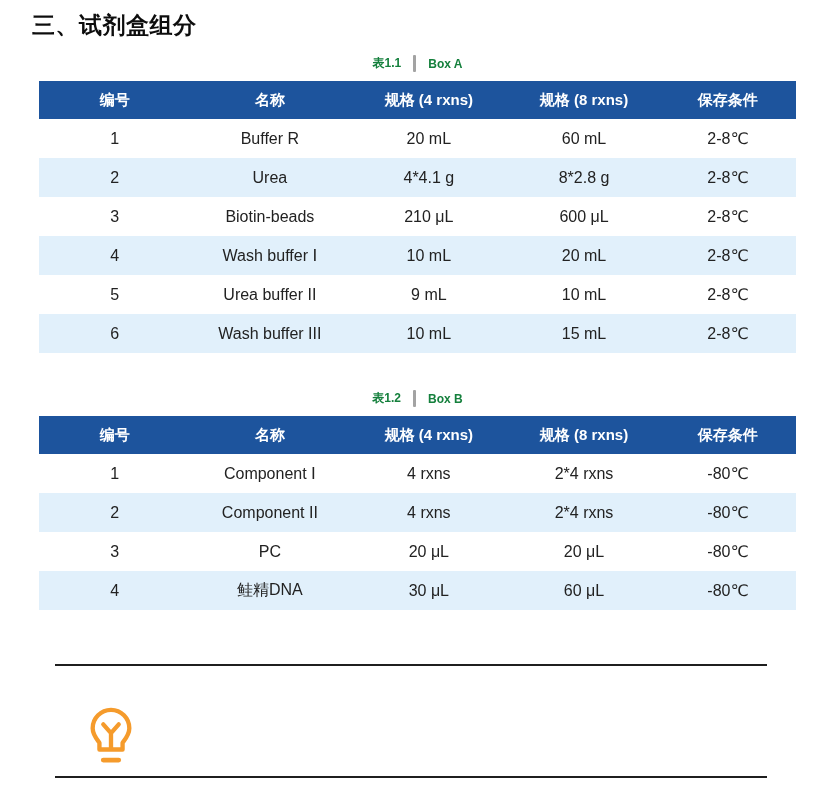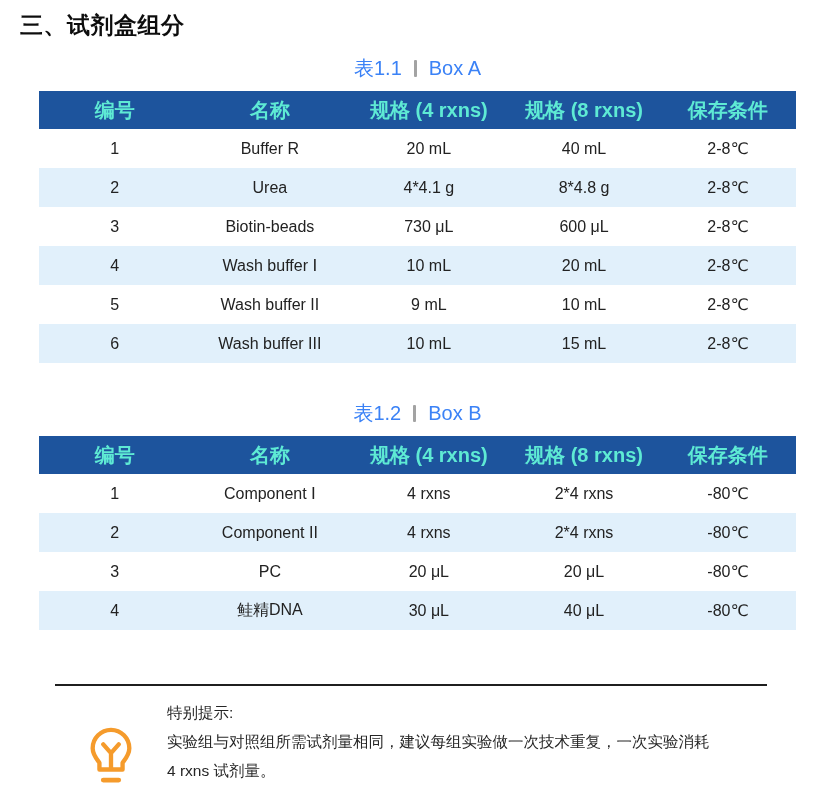--- a/index.html
+++ b/index.html
@@ -10,40 +10,40 @@
     --ink:#1a1a1a;
   }
   *{box-sizing:border-box;}
   html,body{margin:0;padding:0;}
   body{
     width:822px;height:790px;overflow:hidden;background:#ffffff;
     font-family:"Liberation Sans","DejaVu Sans",sans-serif;color:var(--ink);
   }
   .page{width:822px;height:790px;position:relative;}
   .page-title{
-    margin:0;padding:10px 0 0 20px;
+    margin:0;padding:10px 0 0 32px;
     font-size:23px;font-weight:bold;color:#0d0d0d;letter-spacing:0.5px;
   }
   .caption{
     width:757px;margin:14px 0 0 39px;
     display:flex;align-items:center;justify-content:center;
-    font-size:20px;font-weight:normal;color:#3b82f6;
+    font-size:12px;font-weight:bold;color:#15803d;
   }
   .caption.second{margin-top:37px;}
   .cap-sep{
     display:inline-block;width:3px;height:17px;background:#a3a3a3;
     margin:0 12px;border-radius:1px;
   }
   table.kit-table{
     width:757px;margin:9px 0 0 39px;
     border-collapse:collapse;table-layout:fixed;
   }
   table.kit-table th{
-    background:var(--header-blue);color:#5eead4;
-    font-size:20px;font-weight:bold;
+    background:var(--header-blue);color:#ffffff;
+    font-size:15px;font-weight:bold;
     height:38px;text-align:center;vertical-align:middle;
     padding:0 2px;
   }
   table.kit-table td{
     font-size:16px;color:#222222;
     height:39px;text-align:center;vertical-align:middle;
     padding:0 2px;
   }
   table.kit-table tbody tr:nth-child(even){background:var(--row-alt);}
   .note{
@@ -90,47 +90,47 @@
         <th>规格 (4 rxns)</th>
         <th>规格 (8 rxns)</th>
         <th>保存条件</th>
       </tr>
     </thead>
     <tbody>
       <tr>
         <td>1</td>
         <td>Buffer R</td>
         <td>20 mL</td>
-        <td>40 mL</td>
+        <td>60 mL</td>
         <td>2-8℃</td>
       </tr>
       <tr>
         <td>2</td>
         <td>Urea</td>
         <td>4*4.1 g</td>
-        <td>8*4.8 g</td>
+        <td>8*2.8 g</td>
         <td>2-8℃</td>
       </tr>
       <tr>
         <td>3</td>
         <td>Biotin-beads</td>
-        <td>730 μL</td>
+        <td>210 μL</td>
         <td>600 μL</td>
         <td>2-8℃</td>
       </tr>
       <tr>
         <td>4</td>
         <td>Wash buffer Ⅰ</td>
         <td>10 mL</td>
         <td>20 mL</td>
         <td>2-8℃</td>
       </tr>
       <tr>
         <td>5</td>
-        <td>Wash buffer II</td>
+        <td>Urea buffer II</td>
         <td>9 mL</td>
         <td>10 mL</td>
         <td>2-8℃</td>
       </tr>
       <tr>
         <td>6</td>
         <td>Wash buffer III</td>
         <td>10 mL</td>
         <td>15 mL</td>
         <td>2-8℃</td>
@@ -180,34 +180,29 @@
         <td>3</td>
         <td>PC</td>
         <td>20 μL</td>
         <td>20 μL</td>
         <td>-80℃</td>
       </tr>
       <tr>
         <td>4</td>
         <td>鲑精DNA</td>
         <td>30 μL</td>
-        <td>40 μL</td>
+        <td>60 μL</td>
         <td>-80℃</td>
       </tr>
     </tbody>
   </table>
 
   <div class="note">
     <div class="note-icon">
       <svg width="54" height="62" viewBox="0 0 56 64" fill="none" xmlns="http://www.w3.org/2000/svg">
         <path d="M28 6 C38.5 6 47 14.5 47 25 C47 31.5 43.5 35.5 40 40 L40 47 L16 47 L16 40 C12.5 35.5 9 31.5 9 25 C9 14.5 17.5 6 28 6 Z" stroke="#f59b2c" stroke-width="4.5" stroke-linejoin="round"></path>
         <path d="M20 21 L28 30 L36 21 M28 30 L28 46" stroke="#f59b2c" stroke-width="4.5" stroke-linecap="round" stroke-linejoin="round"></path>
         <path d="M20 58 L36 58" stroke="#f59b2c" stroke-width="5" stroke-linecap="round"></path>
       </svg>
     </div>
-    <div class="note-text">
-      <div>特别提示:</div>
-      <div>实验组与对照组所需试剂量相同，建议每组实验做一次技术重复，一次实验消耗</div>
-      <div>4 rxns 试剂量。</div>
-    </div>
   </div>
 
 </div>
 
 </body></html>

